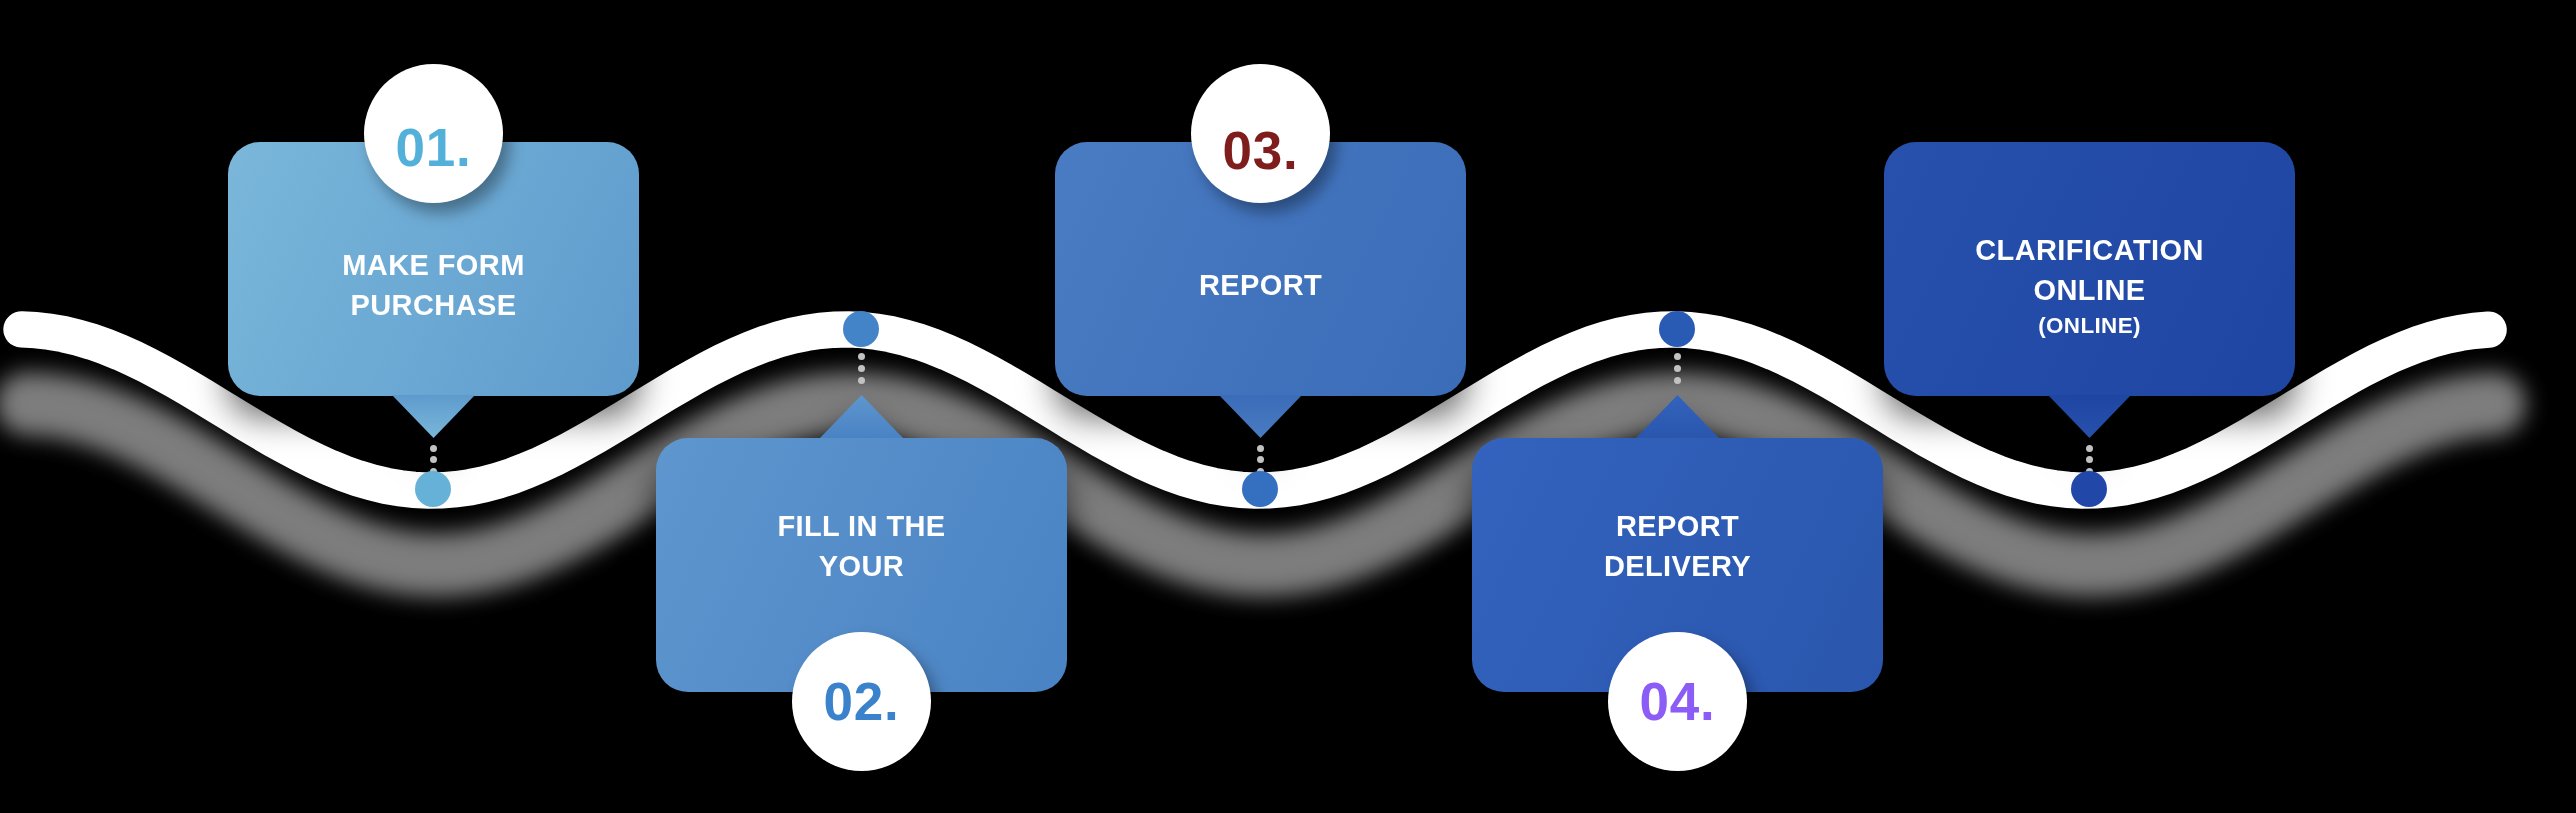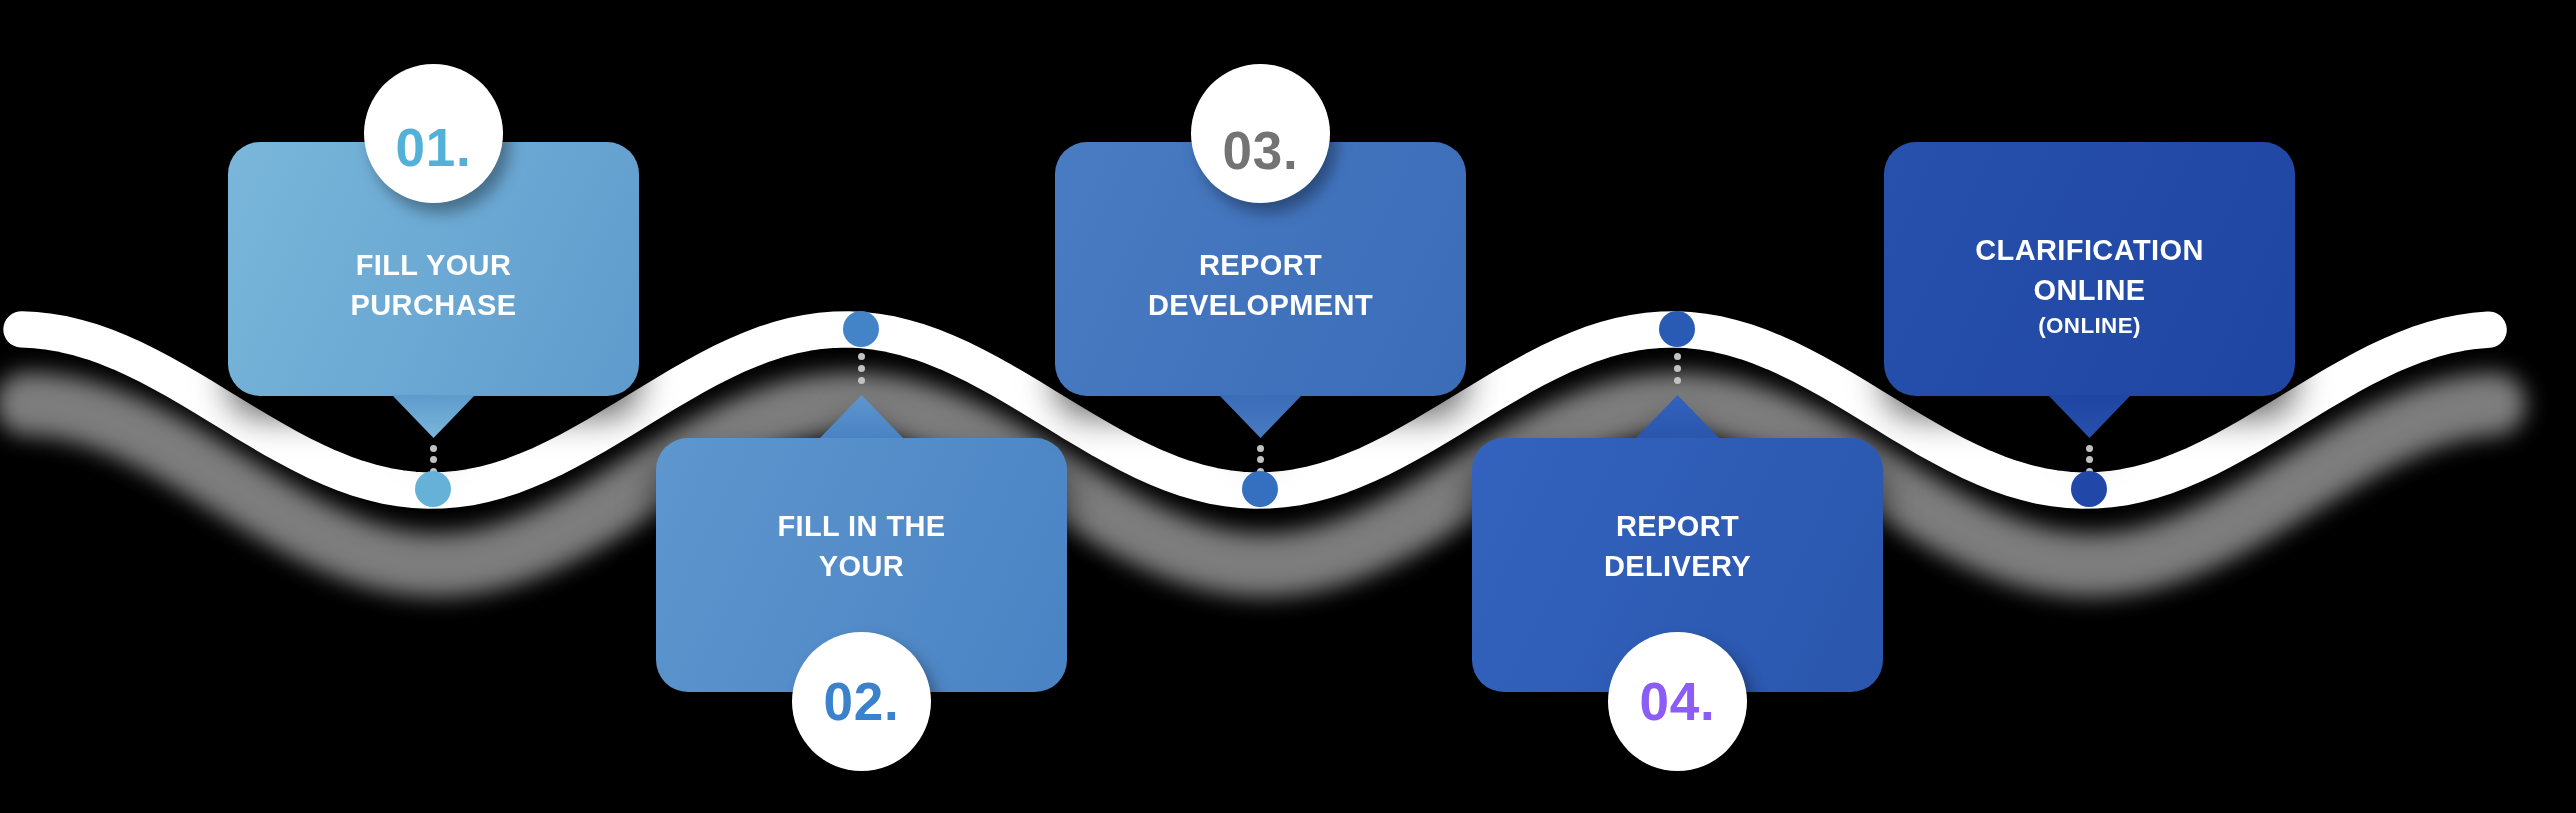--- a/index.html
+++ b/index.html
@@ -43,21 +43,21 @@
       </filter>
     </defs>
     <path id="wave-shadow" fill="none" stroke-width="90" stroke-linecap="round" transform="translate(8,106)" filter="url(#shadowBlur)" d="M30,470.0 L50,471.0 L70,473.3 L90,476.8 L110,481.6 L130,487.5 L150,494.5 L170,502.6 L190,511.6 L210,521.4 L230,532.0 L250,543.1 L270,554.7 L290,566.7 L310,578.9 L330,591.1 L350,603.3 L370,615.3 L390,626.9 L410,638.0 L430,648.6 L450,658.4 L470,667.4 L490,675.5 L510,682.5 L530,688.4 L550,693.2 L570,696.7 L590,699.0 L610,700.0 L630,699.6 L650,698.0 L670,695.1 L690,691.0 L710,685.6 L730,679.1 L750,671.5 L770,663.0 L790,653.6 L810,643.4 L830,632.5 L850,621.1 L870,609.3 L890,597.2 L910,585.0 L930,572.8 L950,560.7 L970,548.9 L990,537.5 L1010,526.6 L1030,516.4 L1050,507.0 L1070,498.5 L1090,490.9 L1110,484.4 L1130,479.0 L1150,474.9 L1170,472.0 L1190,470.4 L1210,470.0 L1230,471.0 L1250,473.3 L1270,476.8 L1290,481.6 L1310,487.5 L1330,494.5 L1350,502.6 L1370,511.6 L1390,521.4 L1410,532.0 L1430,543.1 L1450,554.7 L1470,566.7 L1490,578.9 L1510,591.1 L1530,603.3 L1550,615.3 L1570,626.9 L1590,638.0 L1610,648.6 L1630,658.4 L1650,667.4 L1670,675.5 L1690,682.5 L1710,688.4 L1730,693.2 L1750,696.7 L1770,699.0 L1790,700.0 L1810,699.6 L1830,698.0 L1850,695.1 L1870,691.0 L1890,685.6 L1910,679.1 L1930,671.5 L1950,663.0 L1970,653.6 L1990,643.4 L2010,632.5 L2030,621.1 L2050,609.3 L2070,597.2 L2090,585.0 L2110,572.8 L2130,560.7 L2150,548.9 L2170,537.5 L2190,526.6 L2210,516.4 L2230,507.0 L2250,498.5 L2270,490.9 L2290,484.4 L2310,479.0 L2330,474.9 L2350,472.0 L2370,470.4 L2390,470.0 L2410,471.0 L2430,473.3 L2450,476.8 L2470,481.6 L2490,487.5 L2510,494.5 L2530,502.6 L2550,511.6 L2570,521.4 L2590,532.0 L2610,543.1 L2630,554.7 L2650,566.7 L2670,578.9 L2690,591.1 L2710,603.3 L2730,615.3 L2750,626.9 L2770,638.0 L2790,648.6 L2810,658.4 L2830,667.4 L2850,675.5 L2870,682.5 L2890,688.4 L2910,693.2 L2930,696.7 L2950,699.0 L2970,700.0 L2990,699.6 L3010,698.0 L3030,695.1 L3050,691.0 L3070,685.6 L3090,679.1 L3110,671.5 L3130,663.0 L3150,653.6 L3170,643.4 L3190,632.5 L3210,621.1 L3230,609.3 L3250,597.2 L3270,585.0 L3290,572.8 L3310,560.7 L3330,548.9 L3350,537.5 L3370,526.6 L3390,516.4 L3410,507.0 L3430,498.5 L3450,490.9 L3470,484.4 L3490,479.0 L3510,474.9 L3530,472.0 L3550,470.4" stroke="#7d7d7d"></path>
     <path id="wave-line" fill="none" stroke-width="52" stroke-linecap="round" d="M30,470.0 L50,471.0 L70,473.3 L90,476.8 L110,481.6 L130,487.5 L150,494.5 L170,502.6 L190,511.6 L210,521.4 L230,532.0 L250,543.1 L270,554.7 L290,566.7 L310,578.9 L330,591.1 L350,603.3 L370,615.3 L390,626.9 L410,638.0 L430,648.6 L450,658.4 L470,667.4 L490,675.5 L510,682.5 L530,688.4 L550,693.2 L570,696.7 L590,699.0 L610,700.0 L630,699.6 L650,698.0 L670,695.1 L690,691.0 L710,685.6 L730,679.1 L750,671.5 L770,663.0 L790,653.6 L810,643.4 L830,632.5 L850,621.1 L870,609.3 L890,597.2 L910,585.0 L930,572.8 L950,560.7 L970,548.9 L990,537.5 L1010,526.6 L1030,516.4 L1050,507.0 L1070,498.5 L1090,490.9 L1110,484.4 L1130,479.0 L1150,474.9 L1170,472.0 L1190,470.4 L1210,470.0 L1230,471.0 L1250,473.3 L1270,476.8 L1290,481.6 L1310,487.5 L1330,494.5 L1350,502.6 L1370,511.6 L1390,521.4 L1410,532.0 L1430,543.1 L1450,554.7 L1470,566.7 L1490,578.9 L1510,591.1 L1530,603.3 L1550,615.3 L1570,626.9 L1590,638.0 L1610,648.6 L1630,658.4 L1650,667.4 L1670,675.5 L1690,682.5 L1710,688.4 L1730,693.2 L1750,696.7 L1770,699.0 L1790,700.0 L1810,699.6 L1830,698.0 L1850,695.1 L1870,691.0 L1890,685.6 L1910,679.1 L1930,671.5 L1950,663.0 L1970,653.6 L1990,643.4 L2010,632.5 L2030,621.1 L2050,609.3 L2070,597.2 L2090,585.0 L2110,572.8 L2130,560.7 L2150,548.9 L2170,537.5 L2190,526.6 L2210,516.4 L2230,507.0 L2250,498.5 L2270,490.9 L2290,484.4 L2310,479.0 L2330,474.9 L2350,472.0 L2370,470.4 L2390,470.0 L2410,471.0 L2430,473.3 L2450,476.8 L2470,481.6 L2490,487.5 L2510,494.5 L2530,502.6 L2550,511.6 L2570,521.4 L2590,532.0 L2610,543.1 L2630,554.7 L2650,566.7 L2670,578.9 L2690,591.1 L2710,603.3 L2730,615.3 L2750,626.9 L2770,638.0 L2790,648.6 L2810,658.4 L2830,667.4 L2850,675.5 L2870,682.5 L2890,688.4 L2910,693.2 L2930,696.7 L2950,699.0 L2970,700.0 L2990,699.6 L3010,698.0 L3030,695.1 L3050,691.0 L3070,685.6 L3090,679.1 L3110,671.5 L3130,663.0 L3150,653.6 L3170,643.4 L3190,632.5 L3210,621.1 L3230,609.3 L3250,597.2 L3270,585.0 L3290,572.8 L3310,560.7 L3330,548.9 L3350,537.5 L3370,526.6 L3390,516.4 L3410,507.0 L3430,498.5 L3450,490.9 L3470,484.4 L3490,479.0 L3510,474.9 L3530,472.0 L3550,470.4" stroke="#ffffff"></path>
   </svg>
   <div id="steps-root">
       <div class="step" style="left: 228px; width: 411px;">
         <div class="cardwrap">
           <div class="card" style="top: 142px; height: 254px; background: linear-gradient(115deg, rgb(122, 183, 218), rgb(94, 155, 205)); padding: 32px 28px 0px;">
             <div class="card-title">
-              <div>FILL YOUR</div>
+              <div>MAKE FORM</div>
               <div>PURCHASE</div>
             </div>
           </div>
           <div class="pointer down" style="left: 164px; top: 395px; background: linear-gradient(rgb(94, 155, 205), rgb(122, 183, 218));"></div>
         </div>
         <div class="connector" style="left: 202px;">
           <div class="connector-dot" style="top: 445px;"></div>
           <div class="connector-dot" style="top: 456px;"></div>
           <div class="connector-dot" style="top: 468px;"></div>
         </div>
@@ -84,33 +84,32 @@
         <div class="node" style="left: 187px; top: 311px; background: rgb(67, 132, 200);"></div>
         <div class="badge" style="left: 136px; top: 632px;">
           <span class="badge-num" style="color: rgb(59, 130, 205);">02.</span>
         </div>
       </div>
       <div class="step" style="left: 1055px; width: 411px;">
         <div class="cardwrap">
           <div class="card" style="top: 142px; height: 254px; background: linear-gradient(115deg, rgb(74, 124, 195), rgb(58, 108, 184)); padding: 32px 28px 0px;">
             <div class="card-title">
               <div>REPORT</div>
-              <div>DEVELOPMENT</div>
             </div>
           </div>
           <div class="pointer down" style="left: 164px; top: 395px; background: linear-gradient(rgb(58, 108, 184), rgb(74, 124, 195));"></div>
         </div>
         <div class="connector" style="left: 202px;">
           <div class="connector-dot" style="top: 445px;"></div>
           <div class="connector-dot" style="top: 456px;"></div>
           <div class="connector-dot" style="top: 468px;"></div>
         </div>
         <div class="node" style="left: 187px; top: 471px; background: rgb(53, 111, 192);"></div>
         <div class="badge" style="left: 136px; top: 64px;">
-          <span class="badge-num" style="color: #737373; margin-top: 34px;">03.</span>
+          <span class="badge-num" style="color: #7f1d1d; margin-top: 34px;">03.</span>
         </div>
       </div>
       <div class="step" style="left: 1472px; width: 411px;">
         <div class="cardwrap">
           <div class="card" style="top: 438px; height: 254px; background: linear-gradient(115deg, rgb(51, 99, 190), rgb(42, 86, 173)); padding: 0px 28px 39px;">
             <div class="card-title">
               <div>REPORT</div>
               <div>DELIVERY</div>
             </div>
           </div>

